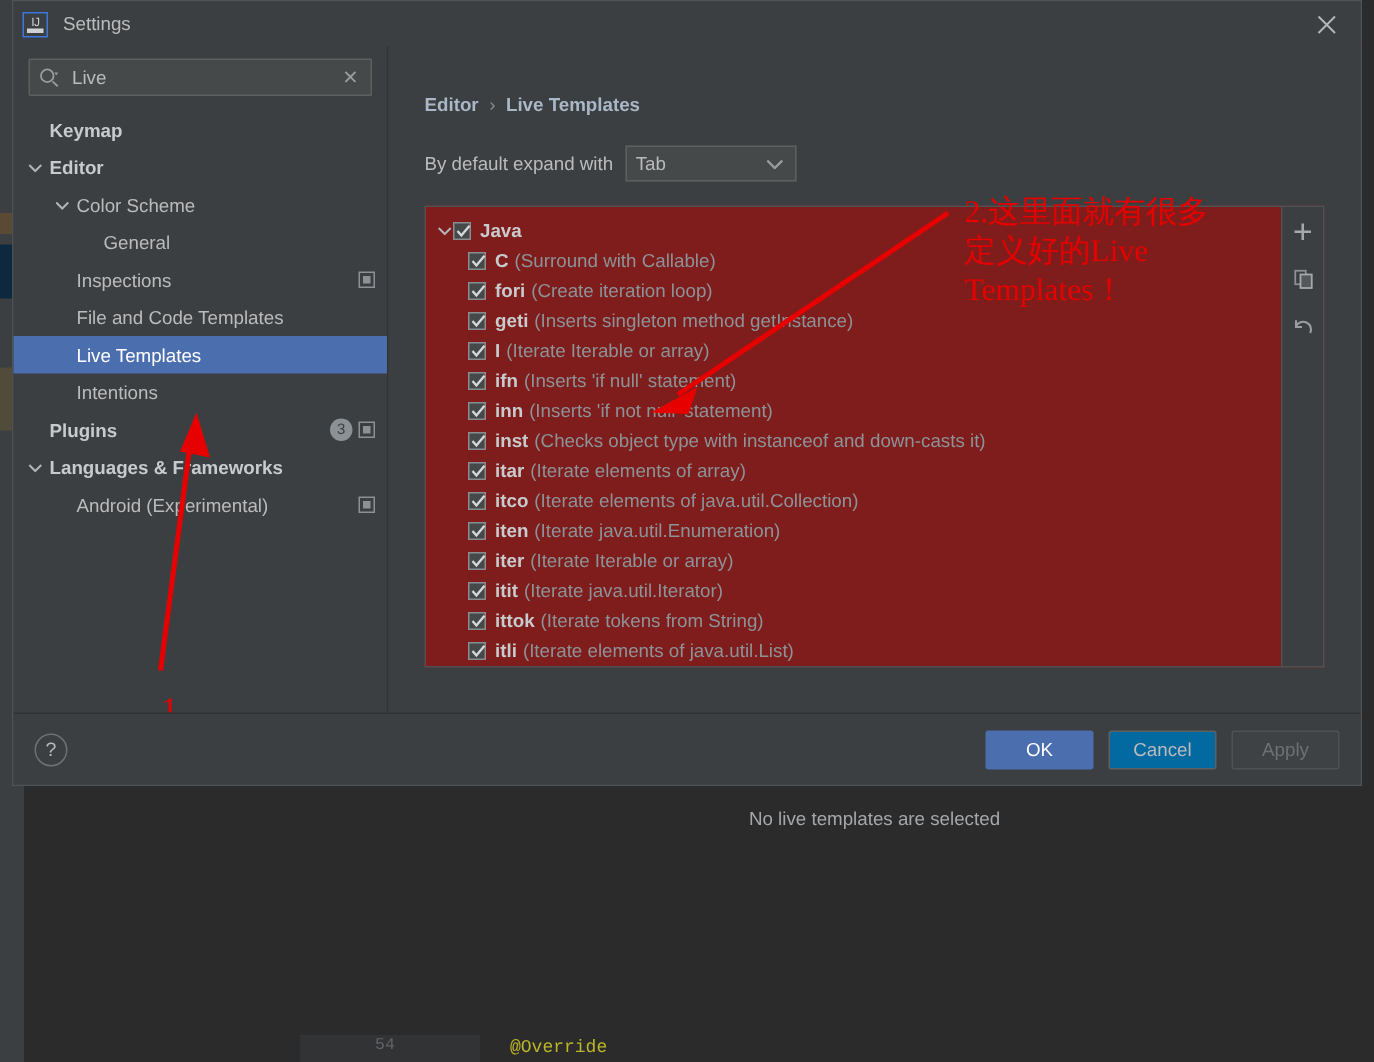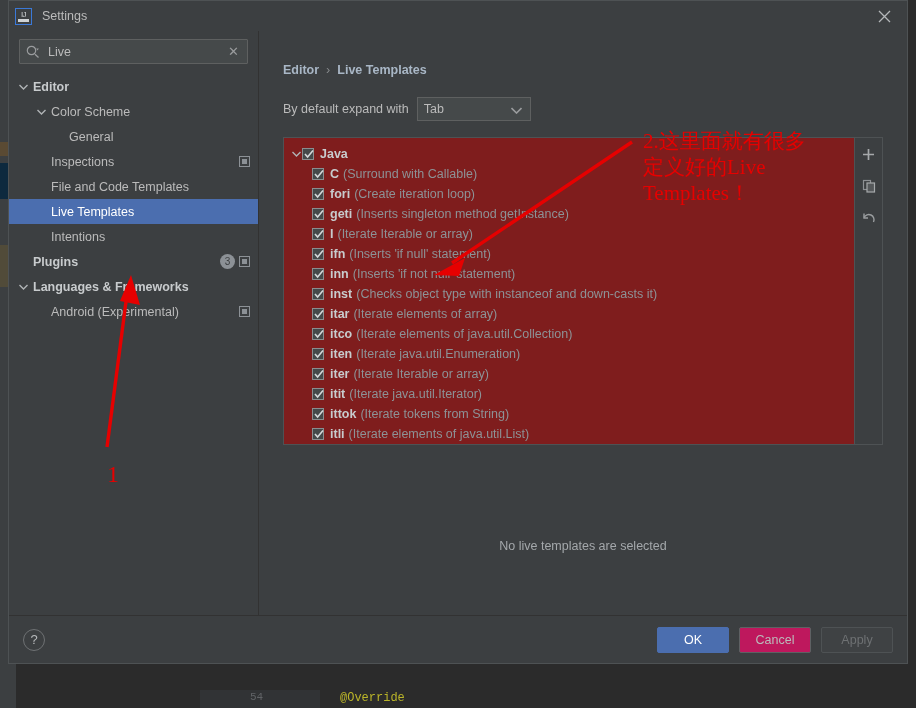--- a/index.html
+++ b/index.html
@@ -19,21 +19,21 @@
   .ide-chip-c { position: absolute; left: 0; top: 245px; width: 16px; height: 42px; background: #514b39; }
   .ide-gutter { position: absolute; left: 200px; top: 690px; width: 120px; height: 18px; background: #313335; }
   .ide-lineno { position: absolute; left: 250px; top: 691px; font-family: "Liberation Mono", monospace;
                 font-size: 11px; color: #606366; }
   .ide-code { position: absolute; left: 340px; top: 691px; font-family: "Liberation Mono", monospace;
               font-size: 12px; color: #bbb529; }
   .ide-code-bg { position: absolute; left: 320px; top: 688px; width: 596px; height: 20px; background: #2b2b2b; }
 
   
   .dialog {
-    position: absolute; left: 8px; top: 0; width: 900px; height: 664px;
+    position: absolute; left: 8px; top: 0; width: 900px; height: 524px;
     background: #3c3f41; border: 1px solid #4e5254;
     display: flex; flex-direction: column;
   }
   .titlebar {
     height: 30px; display: flex; align-items: center; flex: 0 0 30px;
     padding-left: 6px; position: relative; background: #3c3f41;
   }
   .app-icon {
     width: 17px; height: 17px; border: 1px solid #3b79d8; background: #3c3f41;
     display: flex; align-items: center; justify-content: center; position: relative;
@@ -142,21 +142,21 @@
     display: flex; align-items: center; padding: 0 14px; position: relative; background: #3c3f41;
   }
   .help-btn {
     width: 22px; height: 22px; border-radius: 50%; border: 1px solid #6e7173;
     color: #b6b9bb; font-size: 13px; display: flex; align-items: center; justify-content: center;
   }
   .btn-group { margin-left: auto; display: flex; gap: 10px; }
   .btn {
     min-width: 72px; height: 26px; font-size: 12.5px; border-radius: 2px;
     display: flex; align-items: center; justify-content: center;
-    border: 1px solid #5e6163; background: #be185d; color: #bbbbbb; padding: 0 14px;
+    border: 1px solid #5e6163; background: #0369a1; color: #bbbbbb; padding: 0 14px;
   }
   .btn.primary { background: #4b6eaf; border-color: #4b6eaf; color: #ffffff; }
   .btn.disabled { color: #6e7173; background: #3f4244; border-color: #4e5254; }
 
   
   .anno-layer { position: absolute; inset: 0; pointer-events: none; }
   .anno-text {
     position: absolute; color: #e60000; font-family: "Liberation Serif", serif;
     font-size: 21px; line-height: 26px; white-space: pre;
   }
@@ -207,20 +207,24 @@
                 <path d="M10.2 3.4 l2.6 0 l-1.3 2 z" fill="#9a9c9e"></path>
               </svg>
             </span>
             <input class="search-value" readonly="" value="Live" style="">
             <span class="search-clear">✕</span>
           </div>
         </div>
 
         <div class="tree" id="settings-tree">
             <div class="tree-row bold" style="padding-left: 8px;">
+              <span class="chevron"></span>
+              <span class="tree-label" style="margin-left: 4px;">Keymap</span>
+            </div>
+            <div class="tree-row bold" style="padding-left: 8px;">
               <span class="chevron">
                 <svg width="9" height="6" viewBox="0 0 9 6">
                   <path d="M0.5 1 L4.5 5 L8.5 1" fill="none" stroke="#b0b3b5" stroke-width="1.4"></path>
                 </svg>
               </span>
               <span class="tree-label" style="margin-left: 4px;">Editor</span>
             </div>
             <div class="tree-row" style="padding-left: 26px;">
               <span class="chevron">
                 <svg width="9" height="6" viewBox="0 0 9 6">

